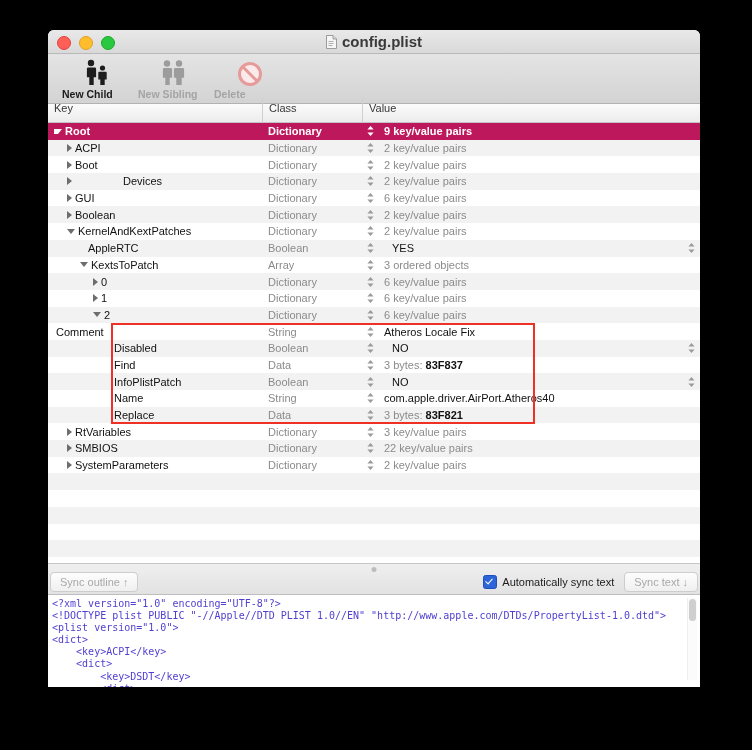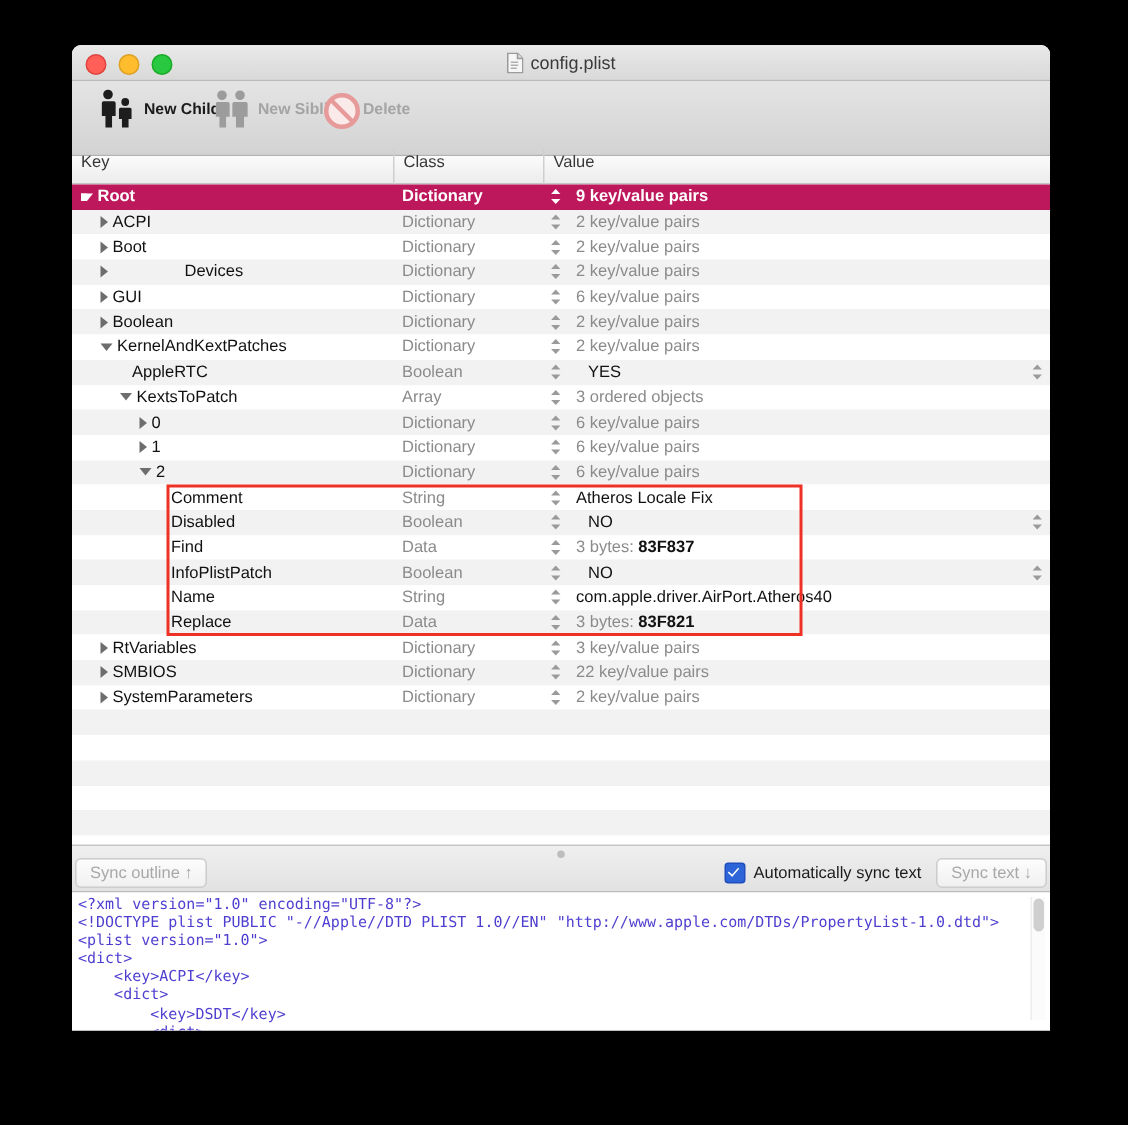--- a/index.html
+++ b/index.html
@@ -22,30 +22,30 @@
   .lights{position:absolute;left:9px;top:6px;display:flex;gap:8px;}
   .light{width:12px;height:12px;border-radius:50%;}
   .l-close{background:#ff5f57;border:0.5px solid #e0443e;}
   .l-min{background:#ffbd2e;border:0.5px solid #dea123;}
   .l-max{background:#28c940;border:0.5px solid #1aab29;}
   .title-wrap{
     position:absolute;left:0;right:0;top:0;height:23px;
     display:flex;align-items:center;justify-content:center;gap:5px;
   }
   .doc-icon{width:11px;height:14px;position:relative;display:block;}
-  .title-text{font-size:12px;font-weight:normal;color:#3a3a3a;}
+  .title-text{font-size:15px;font-weight:bold;color:#3a3a3a;}
   
   .toolbar{
     height:49px;position:relative;
     background:linear-gradient(to bottom,#e4e4e4,#d3d3d3);
     border-bottom:1px solid #b2b2b2;
   }
   .tb-items{display:flex;align-items:flex-start;padding:2px 0 0 14px;gap:4px;}
   .tb-item{
-    width:72px;display:flex;align-items:center;
+    width:72px;display:flex;flex-direction:column;
     padding-top:2px;cursor:default;
   }
   .tb-icon{height:28px;display:flex;align-items:flex-end;justify-content:center;}
   .tb-label{font-size:10.5px;margin-top:2px;white-space:nowrap;}
   .tb-enabled .tb-label{color:#1b1b1b;font-weight:bold;}
   .tb-disabled .tb-label{color:#a4a4a4;font-weight:bold;}
   
   .outline-wrap{position:relative;height:459px;background:#fff;}
   .head-row{
     display:flex;height:18px;align-items:center;
@@ -384,21 +384,21 @@
           <div class="c-step">
             <svg width="9" height="12" viewBox="0 0 9 12" class="stepper">
               <path d="M4.5 1 L7.6 4.4 H1.4 Z" fill="#9a9a9a"></path>
               <path d="M4.5 11 L7.6 7.6 H1.4 Z" fill="#9a9a9a"></path>
             </svg>
           </div>
           <div class="c-value">6 key/value pairs</div>
           <div class="c-endstep"></div>
         </div>
         <div class="row odd strong">
-          <div class="c-key" style="padding-left: 58px;">
+          <div class="c-key" style="">
             <span class="tri tri-none"></span>
             <span class="k-label">Comment</span>
           </div>
           <div class="c-class">String</div>
           <div class="c-step">
             <svg width="9" height="12" viewBox="0 0 9 12" class="stepper">
               <path d="M4.5 1 L7.6 4.4 H1.4 Z" fill="#9a9a9a"></path>
               <path d="M4.5 11 L7.6 7.6 H1.4 Z" fill="#9a9a9a"></path>
             </svg>
           </div>

